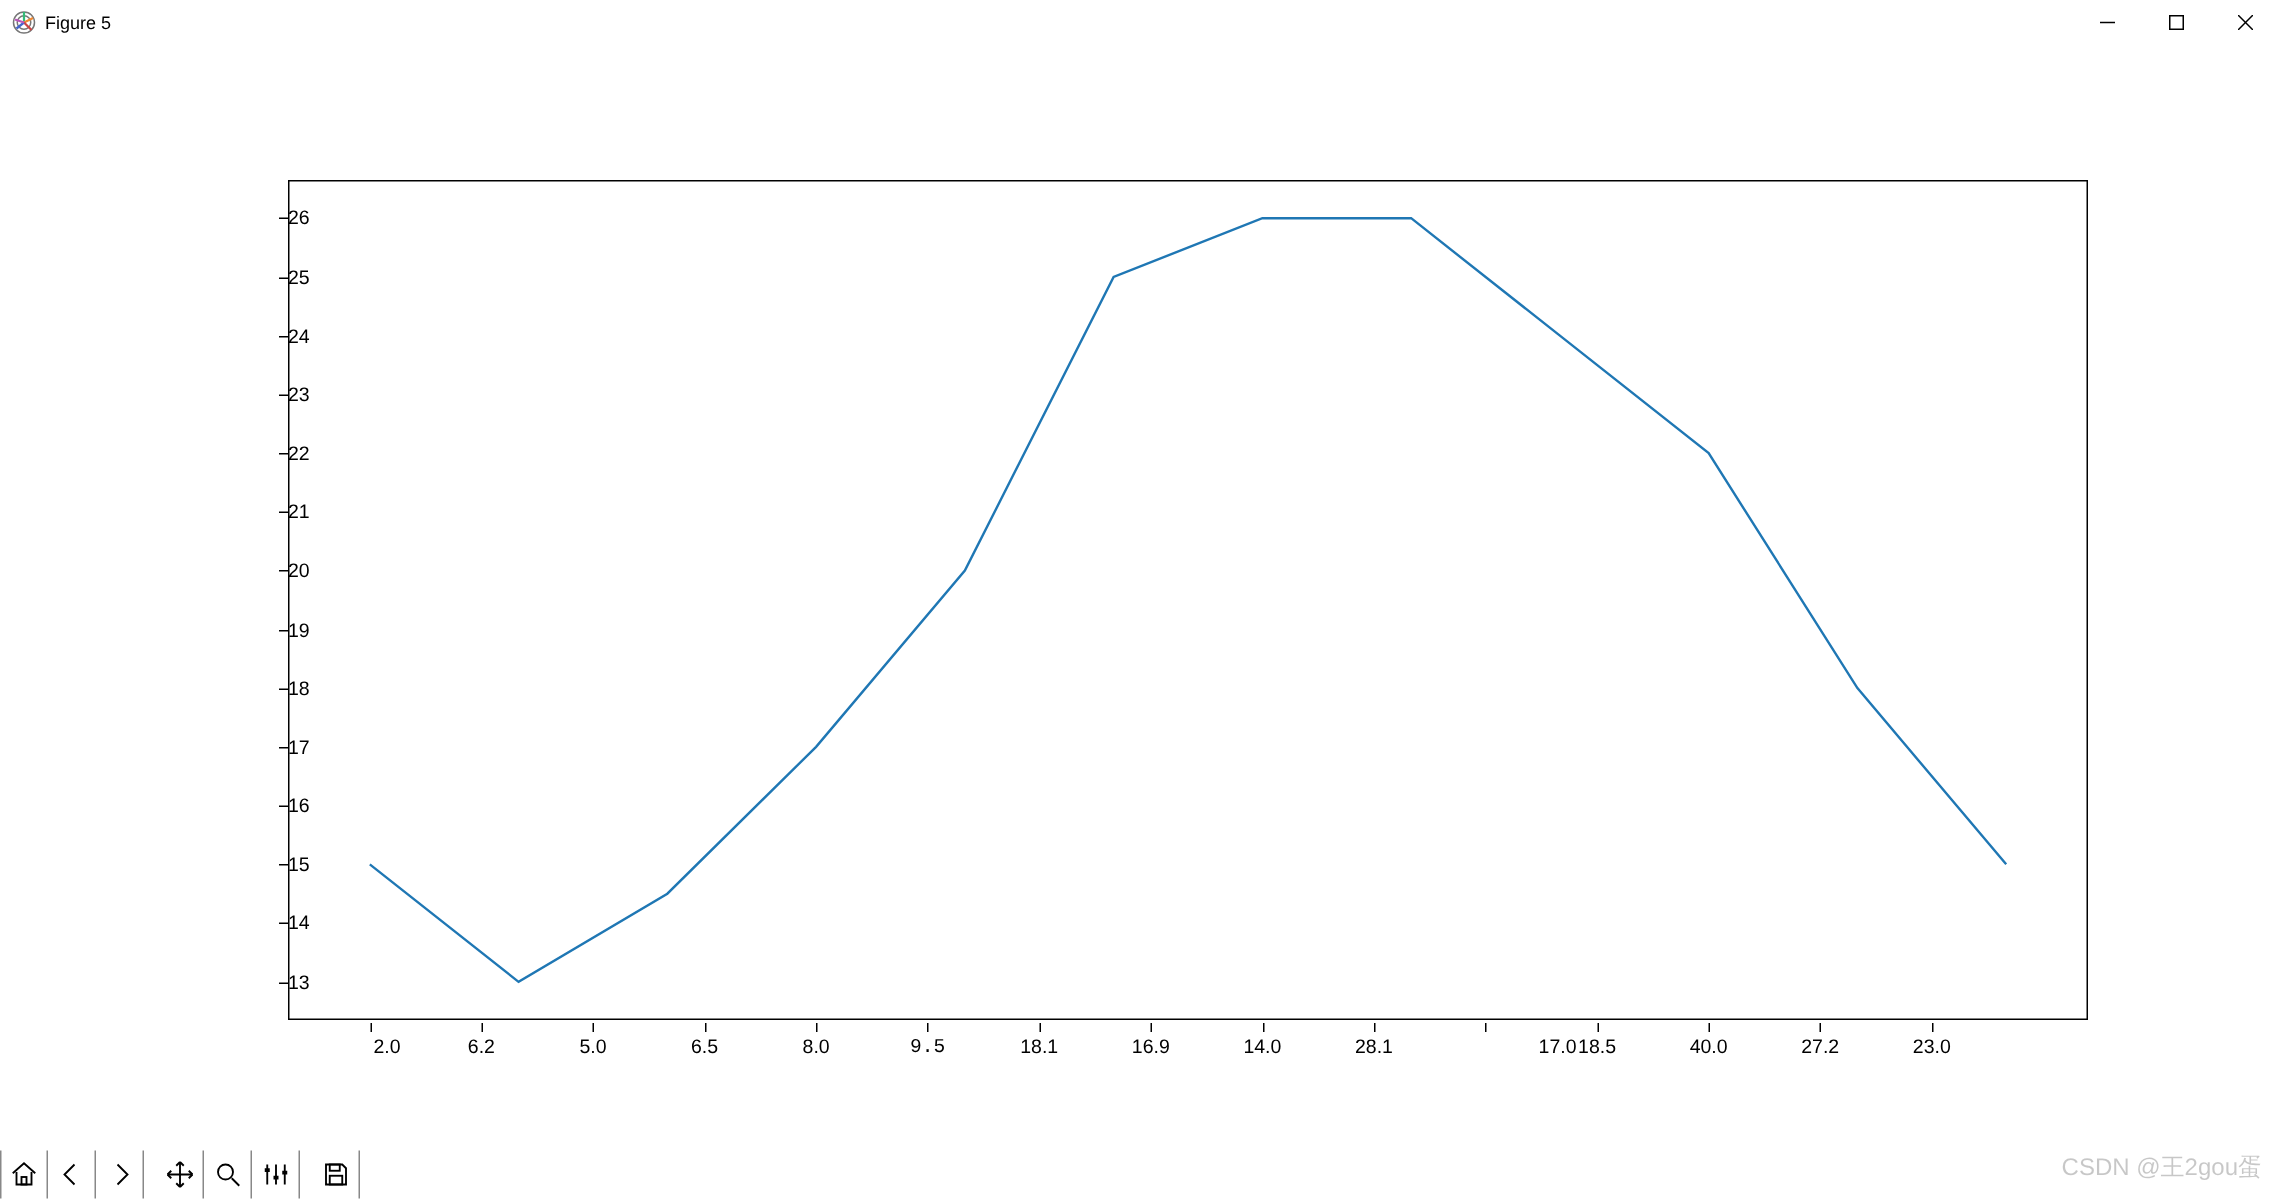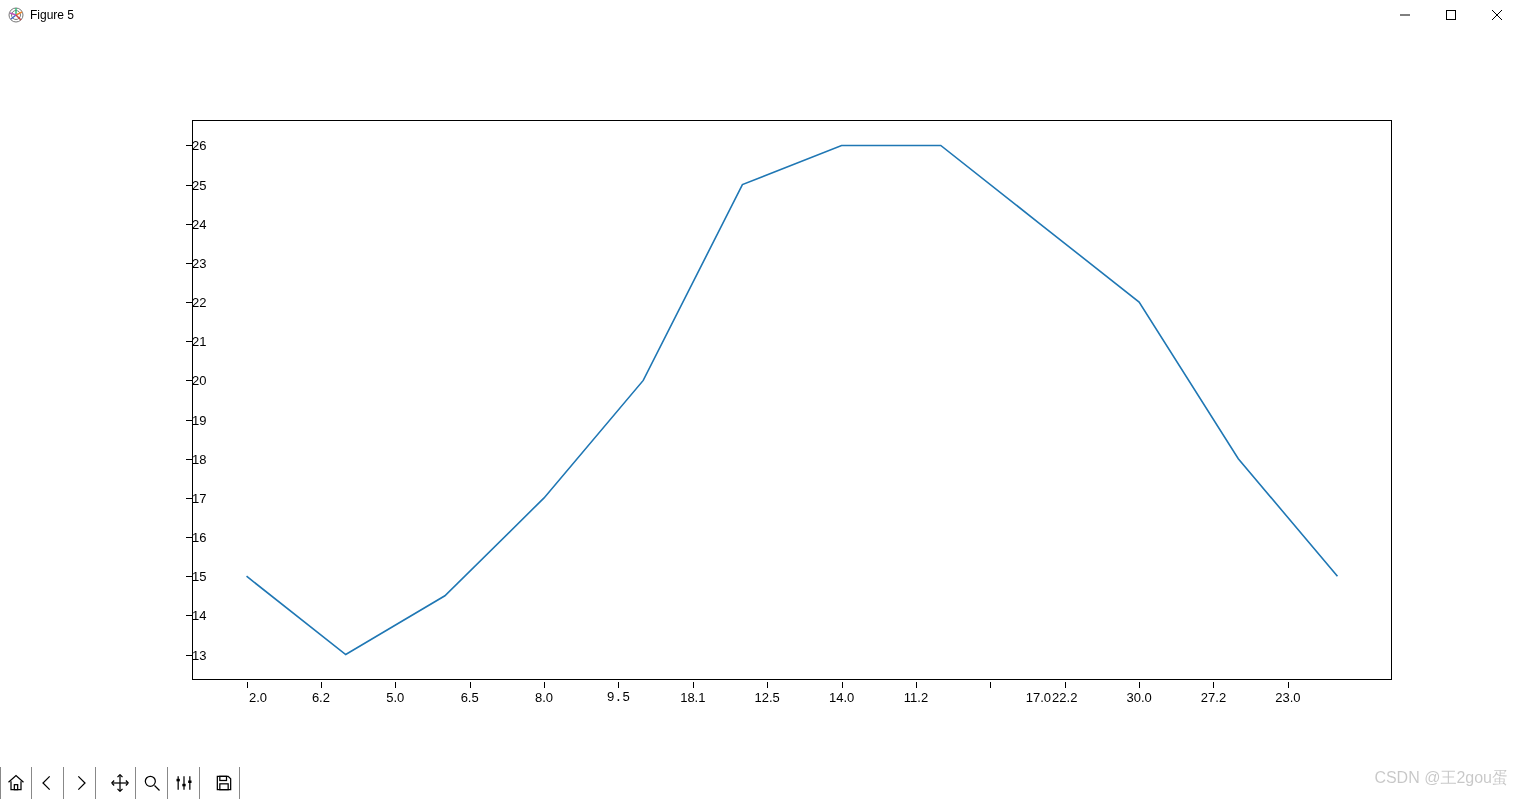--- a/index.html
+++ b/index.html
@@ -110,31 +110,31 @@
       <div class="xtick-label" style="left: 203.306px; top: 560px;">5.0</div>
       <div class="xtick" style="left: 277.686px;"></div>
       <div class="xtick-label" style="left: 277.686px; top: 560px;">6.5</div>
       <div class="xtick" style="left: 352.066px;"></div>
       <div class="xtick-label" style="left: 352.066px; top: 560px;">8.0</div>
       <div class="xtick" style="left: 426.446px;"></div>
       <div class="xtick-label" style="left: 426.446px; top: 560px; font-family: Liberation Mono, monospace;">9.5</div>
       <div class="xtick" style="left: 500.826px;"></div>
       <div class="xtick-label" style="left: 500.826px; top: 560px;">18.1</div>
       <div class="xtick" style="left: 575.207px;"></div>
-      <div class="xtick-label" style="left: 575.207px; top: 560px;">12.5</div>
+      <div class="xtick-label" style="left: 575.207px; top: 560px;">16.9</div>
       <div class="xtick" style="left: 649.587px;"></div>
       <div class="xtick-label" style="left: 649.587px; top: 560px;">14.0</div>
       <div class="xtick" style="left: 723.967px;"></div>
-      <div class="xtick-label" style="left: 723.967px; top: 560px;">11.2</div>
+      <div class="xtick-label" style="left: 723.967px; top: 560px;">28.1</div>
       <div class="xtick" style="left: 798.347px;"></div>
       <div class="xtick-label" style="left: 798.347px; top: 560px; margin-left: 48px;">17.0</div>
       <div class="xtick" style="left: 872.727px;"></div>
-      <div class="xtick-label" style="left: 872.727px; top: 560px;">22.2</div>
+      <div class="xtick-label" style="left: 872.727px; top: 560px;">18.5</div>
       <div class="xtick" style="left: 947.107px;"></div>
-      <div class="xtick-label" style="left: 947.107px; top: 560px;">30.0</div>
+      <div class="xtick-label" style="left: 947.107px; top: 560px;">40.0</div>
       <div class="xtick" style="left: 1021.49px;"></div>
       <div class="xtick-label" style="left: 1021.49px; top: 560px;">27.2</div>
       <div class="xtick" style="left: 1095.87px;"></div>
       <div class="xtick-label" style="left: 1095.87px; top: 560px;">23.0</div>
     </div>
 </div>
 
 <div class="toolbar">
   <div class="tbtn">
     <svg viewBox="0 0 24 24">

